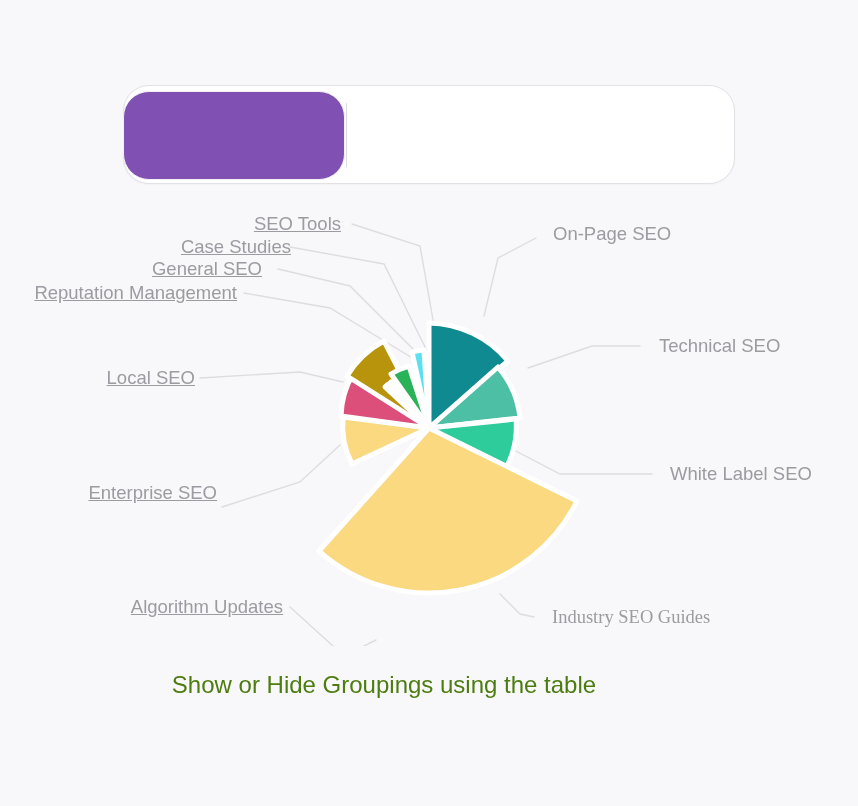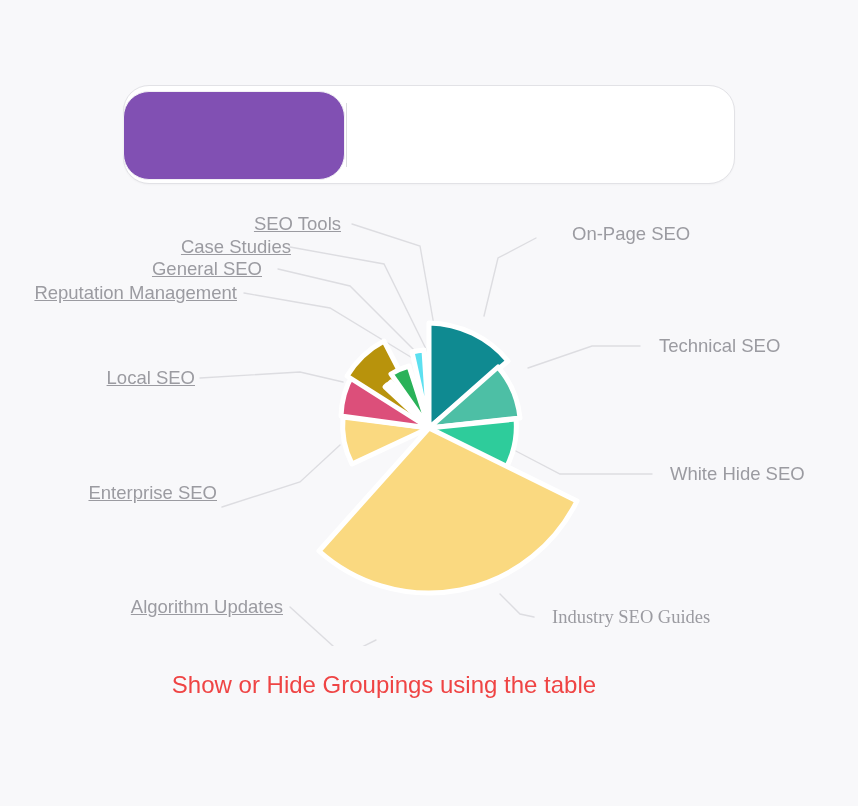--- a/index.html
+++ b/index.html
@@ -80,21 +80,21 @@
   .lbl-r { text-align: left; }
   .lbl-l { text-align: right; text-decoration: underline; }
 
   
   #caption {
     position: absolute;
     left: 0;
     top: 673px;
     width: 768px;
     text-align: center;
-    color: #ef4444;
+    color: #4d7c0f;
     font-size: 24px;
     line-height: 1;
   }
 </style>
 </head>
 <body style="background: rgb(248, 248, 250);">
 
 <div id="toggle-bar">
   <div id="toggle-pill" style="background: rgb(129, 80, 179);"></div>
   <div class="toggle-seg" id="seg-0"></div>
@@ -138,23 +138,23 @@
       <path fill="#27ae60" d="M429 232 L385 191 A58 58 0 0 1 387 189 Z"></path>
 
       <path fill="#27ae60" d="M429 232 L389 188 A58 58 0 0 1 391 186 Z"></path>
 
       <path fill="#2ab259" d="M429 232 L391 178 A66 66 0 0 1 409 170 Z"></path>
 
       <path fill="#5ce0f0" d="M429 232 L412 156 A78 78 0 0 1 424 154 Z"></path>
     </g>
   </svg>
 
-  <span class="lbl lbl-r" style="left:553px; top:29px;margin-left:19px;">On-Page SEO</span>
+  <span class="lbl lbl-r" style="left:553px; top:29px;">On-Page SEO</span>
   <span class="lbl lbl-r" style="left:659px; top:141px;">Technical SEO</span>
-  <span class="lbl lbl-r" style="left:670px; top:269px;">White Hide SEO</span>
+  <span class="lbl lbl-r" style="left:670px; top:269px;">White Label SEO</span>
   <span class="lbl lbl-r" style="left:552px; top:412px;font-family:Liberation Serif, serif;">Industry SEO Guides</span>
   <span class="lbl lbl-l" style="right:575px; top:402px;">Algorithm Updates</span>
   <span class="lbl lbl-l" style="right:641px; top:288px;">Enterprise SEO</span>
   <span class="lbl lbl-l" style="right:663px; top:173px;margin-left:28px;">Local SEO</span>
   <span class="lbl lbl-l" style="right:621px; top:88px;">Reputation Management</span>
   <span class="lbl lbl-l" style="right:596px; top:64px;">General SEO</span>
   <span class="lbl lbl-l" style="right:567px; top:42px;">Case Studies</span>
   <span class="lbl lbl-l" style="right:517px; top:19px;">SEO Tools</span>
 </div>
 

